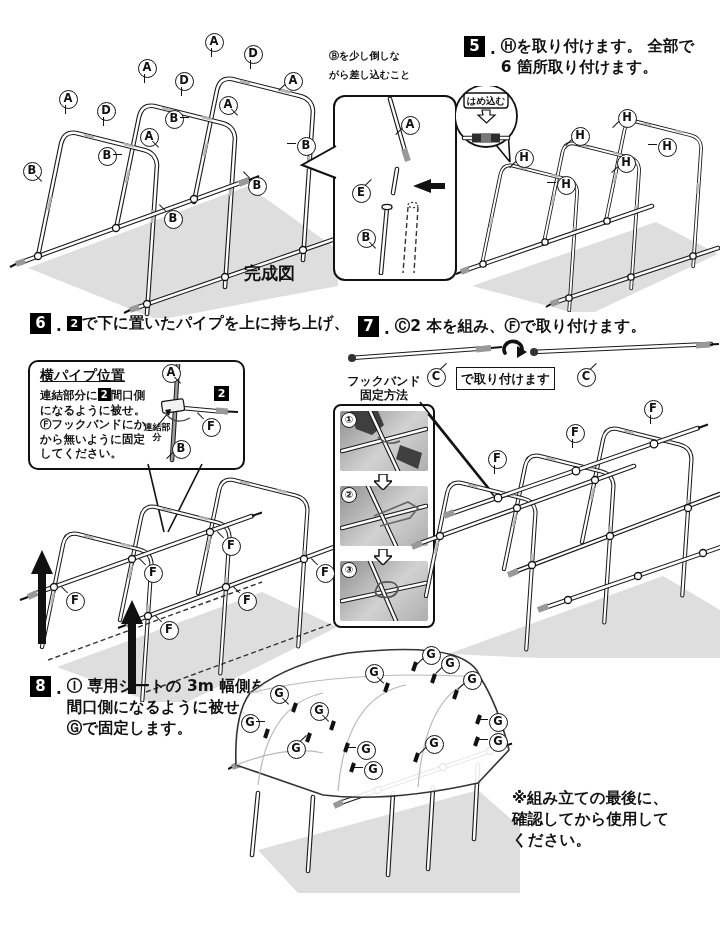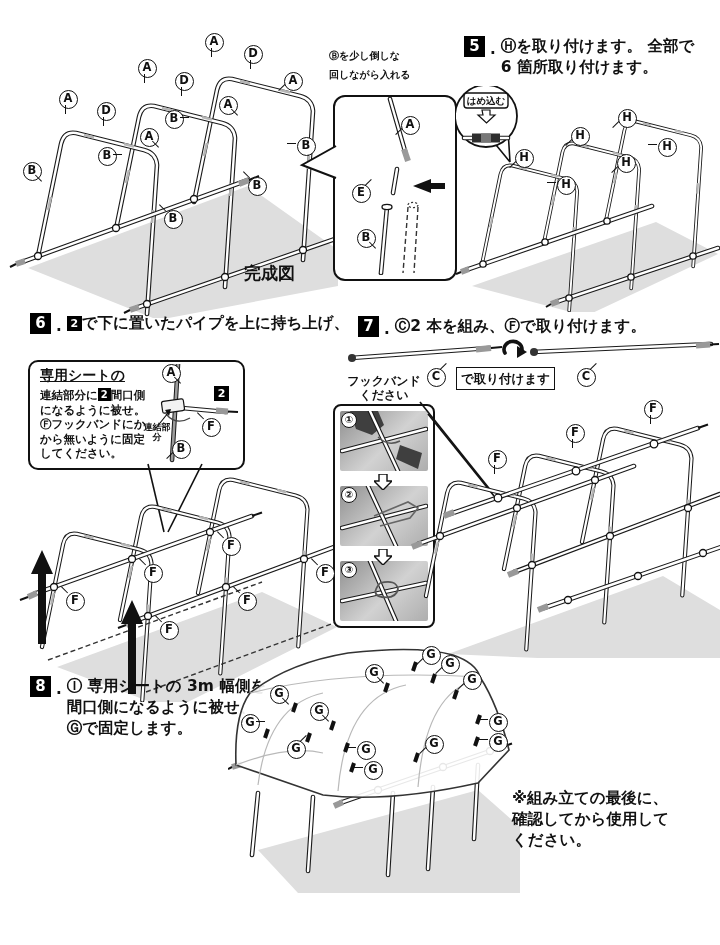--- a/index.html
+++ b/index.html
@@ -91,21 +91,21 @@
     <circle class="ring" cx="186" cy="181" r="3.5"></circle>
       <circle class="ring" cx="139" cy="286" r="3.5"></circle>
     <circle class="ring" cx="217" cy="259" r="3.5"></circle>
       <circle class="ring" cx="295" cy="232" r="3.5"></circle>
   </svg>
   <div class="abs caption" style="left:236px;top:244px;">完成図</div>
 <span class="clabel" data-dir="s" style="left: 59px; top: 80px;">A</span><span class="clabel" data-dir="s" style="left: 97px; top: 92px;">D</span><span class="clabel" data-dir="s" style="left: 138px; top: 49px;">A</span><span class="clabel" data-dir="s" style="left: 175px; top: 62px;">D</span><span class="clabel" data-dir="s" style="left: 205px; top: 23px;">A</span><span class="clabel" data-dir="s" style="left: 244px; top: 35px;">D</span><span class="clabel" data-dir="sw" style="left: 284px; top: 62px;">A</span><span class="clabel" data-dir="se" style="left: 219px; top: 86px;">A</span><span class="clabel" data-dir="se" style="left: 140px; top: 118px;">A</span><span class="clabel" data-dir="e" style="left: 165px; top: 100px;">B</span><span class="clabel" data-dir="e" style="left: 98px; top: 137px;">B</span><span class="clabel" data-dir="se" style="left: 23px; top: 152px;">B</span><span class="clabel" data-dir="w" style="left: 297px; top: 127px;">B</span><span class="clabel" data-dir="nw" style="left: 248px; top: 167px;">B</span><span class="clabel" data-dir="nw" style="left: 164px; top: 200px;">B</span></div>
 
 <div class="abs bubtxt" style="left:329px;top:46px;">
   <div>Ⓑを少し倒しな</div>
-  <div>回しながら入れる</div>
+  <div>がら差し込むこと</div>
 </div>
 <div class="abs bubble" style="left:333px;top:95px;width:120px;height:182px;">
   <svg width="118" height="178" viewBox="0 0 118 178">
     <path class="po" d="M55,2 L70,54"></path>
       <path class="pi" d="M55,2 L70,54"></path>
     <path class="slv" d="M69,52 L73,64"></path>
     <path class="po" d="M62,72 L58,96"></path>
       <path class="pi" d="M62,72 L58,96"></path>
     <path class="po" d="M52,110 L46,176"></path>
       <path class="pi" d="M52,110 L46,176"></path>
@@ -175,21 +175,21 @@
 
 <div class="hdr" style="left:30px;top:313px;">
   <span class="stepnum">6</span>
   <span class="dot">.</span>
   <span class="txt">
     <div><span class="b2">2</span><span>で下に置いたパイプを上に持ち上げ、</span></div>
   </span>
 </div>
 
 <div class="abs inset" style="left:28px;top:360px;width:213px;height:106px;">
-  <div class="abs ttl" style="left:10px;top:5px;">専用シートの</div>
+  <div class="abs ttl" style="left:10px;top:5px;">横パイプ位置</div>
   <div class="abs bdy" style="left:10px;top:26px;width:107px;">
     <span>連結部分に</span><span class="b2" style="width:13px;height:13px;font-size:10px;line-height:13px;">2</span><span>間口側になるように被せ。Ⓕフックバンドにかから無いように固定してください。</span>
   </div>
   <svg class="abs" style="left:112px;top:2px;" width="98" height="100" viewBox="0 0 98 100">
     <path class="po" d="M36,0 L30,96" stroke-width="5"></path>
       <path class="pid" d="M36,0 L30,96"></path>
     <path class="po" d="M40,44 L84,48" stroke-width="4.2"></path>
       <path class="pi" d="M40,44 L84,48"></path>
     <path class="slv" d="M74,46.5 L86,47.5"></path>
       <path class="tip" d="M86,47.5 L96,48"></path>
@@ -266,21 +266,21 @@
       <path class="tip" d="M365,8.5 L374,8"></path>
     <path d="M160,17 A9,8 0 1 1 177,14" stroke="#111" stroke-width="3.6" fill="none" stroke-linecap="round"></path>
     <polygon points="172,10 182,16 172,22" fill="#111"></polygon>
   </svg>
 <span class="clabel" data-dir="ne" style="left: 90px; top: 40px;">C</span><span class="clabel" data-dir="ne" style="left: 240px; top: 40px;">C</span></div>
 <div class="abs rotbox" style="left:456px;top:367px;">で取り付けます</div>
 
 <div class="abs" style="left:333px;top:374px;width:102px;">
   <div class="hkttl">
     <div>フックバンド</div>
-    <div>ください</div>
+    <div>固定方法</div>
   </div>
   <div class="hkbox" style="margin-top:2px;position:relative;">
     <div class="photo">
       <svg width="88" height="60">
         <path d="M10,0 h28 l6,14 -12,10 -16,-6 z" fill="#3f3f3f"></path>
         <path d="M60,34 l22,8 -4,16 -22,-10 z" fill="#3f3f3f"></path>
         <path class="po" d="M2,40 L86,18" stroke-width="5"></path>
           <path class="pi" d="M2,40 L86,18" stroke-width="2.6"></path>
         <path class="po" d="M30,0 L58,60" stroke-width="5"></path>
           <path class="pi" d="M30,0 L58,60" stroke-width="2.6"></path>

